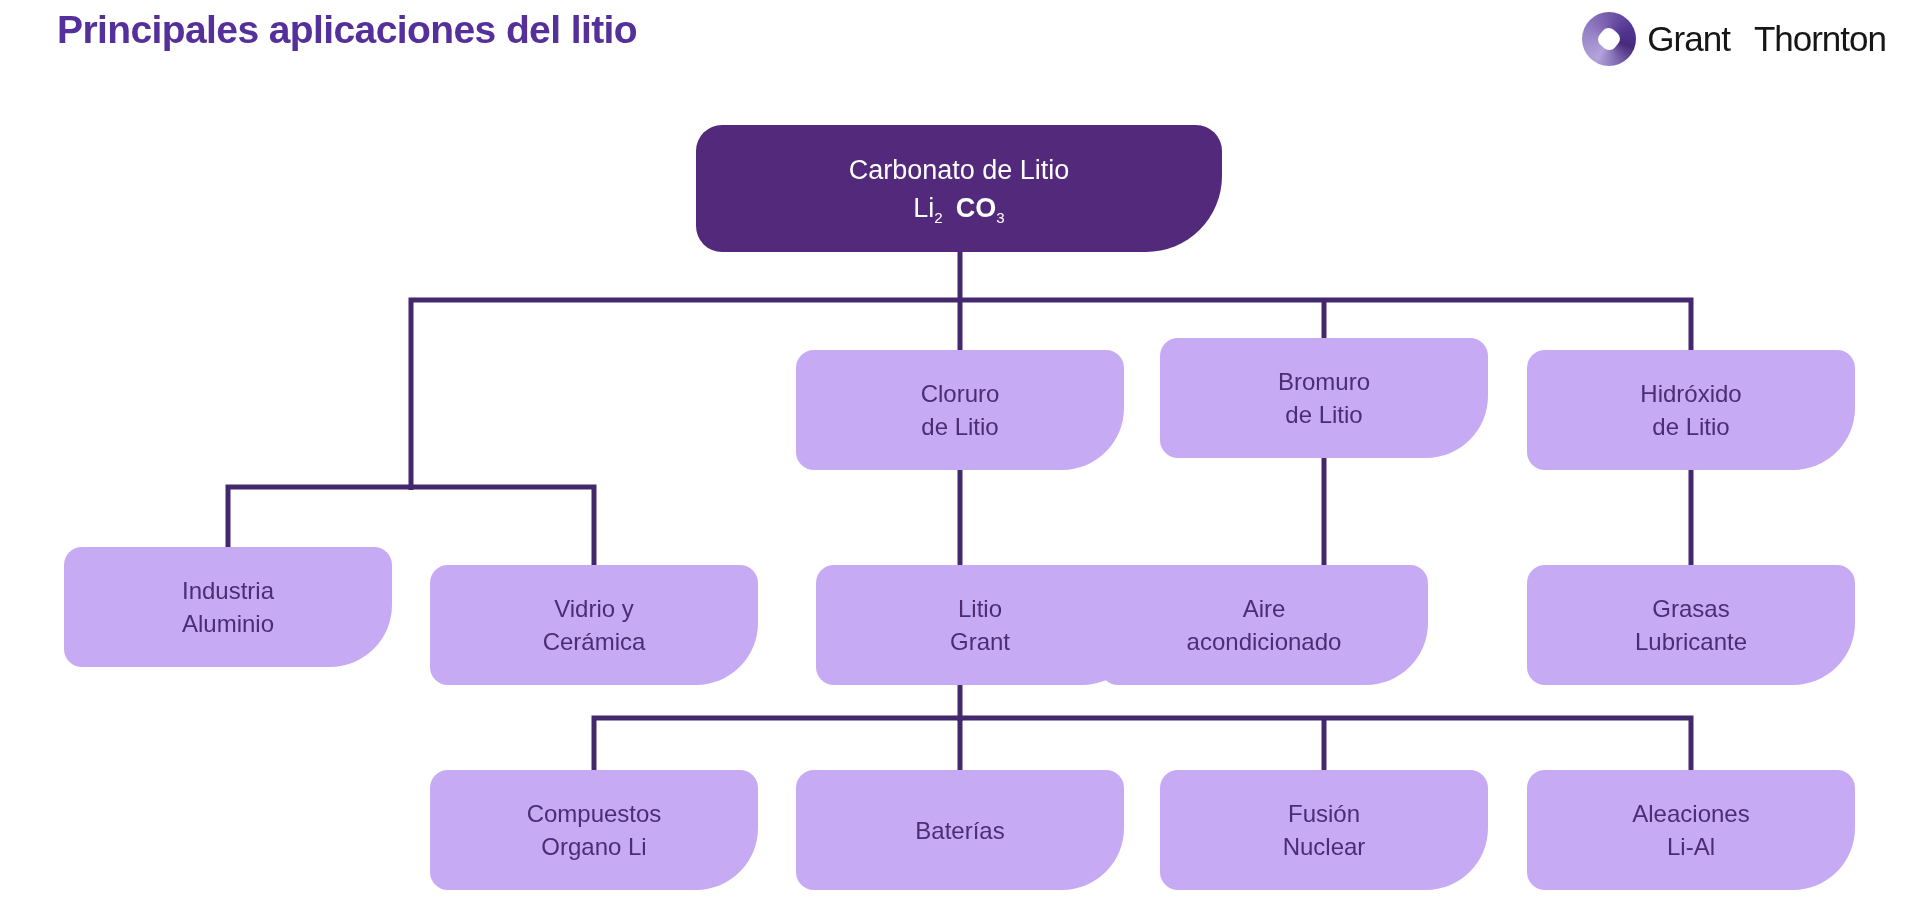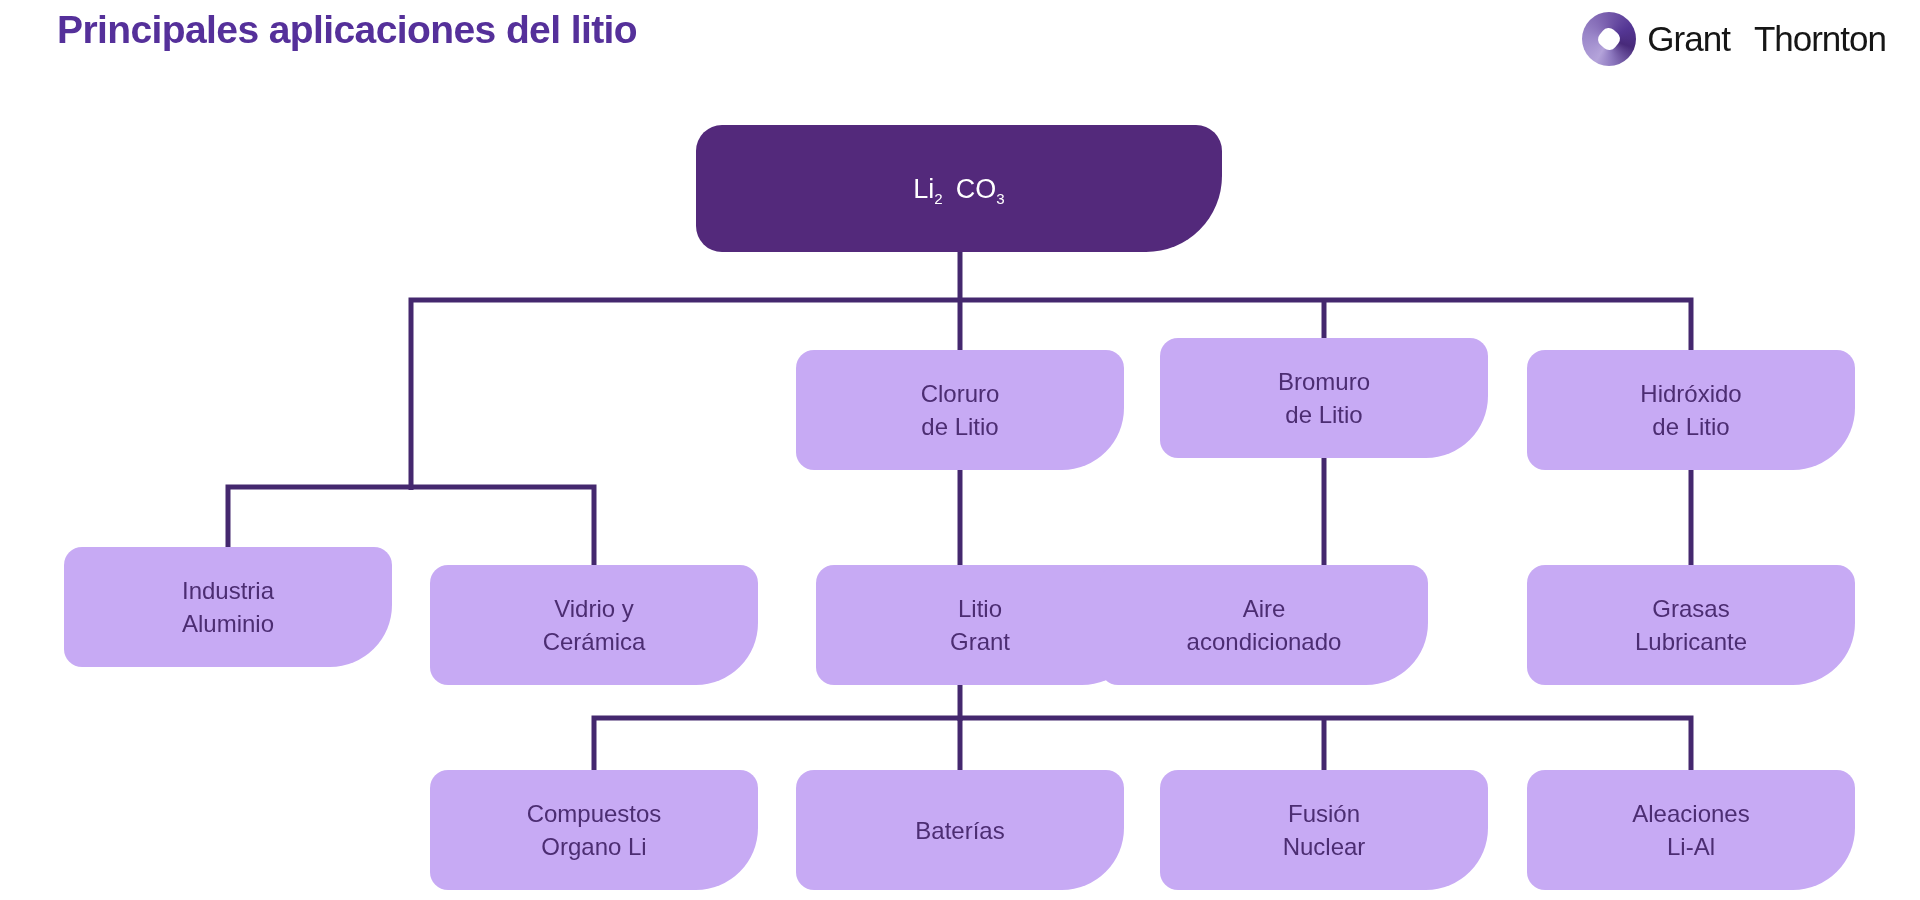--- a/index.html
+++ b/index.html
@@ -48,21 +48,21 @@
     display:flex;flex-direction:column;align-items:center;justify-content:center;
     text-align:center;font-size:24px;line-height:33px;
   }
   .node.root{
     width:526px;height:127px;
     background:var(--root-fill);color:var(--root-text);
     border-radius:26px 26px 76px 26px;
     font-size:27px;line-height:38px;
   }
   .formula sub{font-size:0.56em;line-height:0;}
-  .formula .f2{margin-left:13px;}
+  .formula .f2{margin-left:13px;font-weight:bold;}
 </style>
 </head>
 <body>
 
 <div class="stage">
 
   <h1 class="page-title">Principales aplicaciones del litio</h1>
 
   <div class="logo">
     <span class="logo-mark"></span>
@@ -87,20 +87,21 @@
     <path d="M1691 458 V568"></path>
 
     <path d="M960 672 V721"></path>
 
     <path d="M594 773 L594 718 L1691 718 L1691 773"></path>
     <path d="M960 716 V773"></path>
     <path d="M1324 716 V773"></path>
   </svg>
 
   <div class="node root" style="left:696px;top:125px">
+    <div>Carbonato de Litio</div>
     <div class="formula"><span>Li</span><sub>2</sub><span class="f2">CO</span><sub>3</sub></div>
   </div>
 
   <div class="node" style="left:796px;top:350px">
     <div>Cloruro</div>
     <div>de Litio</div>
   </div>
   <div class="node" style="left:1160px;top:338px">
     <div>Bromuro</div>
     <div>de Litio</div>

